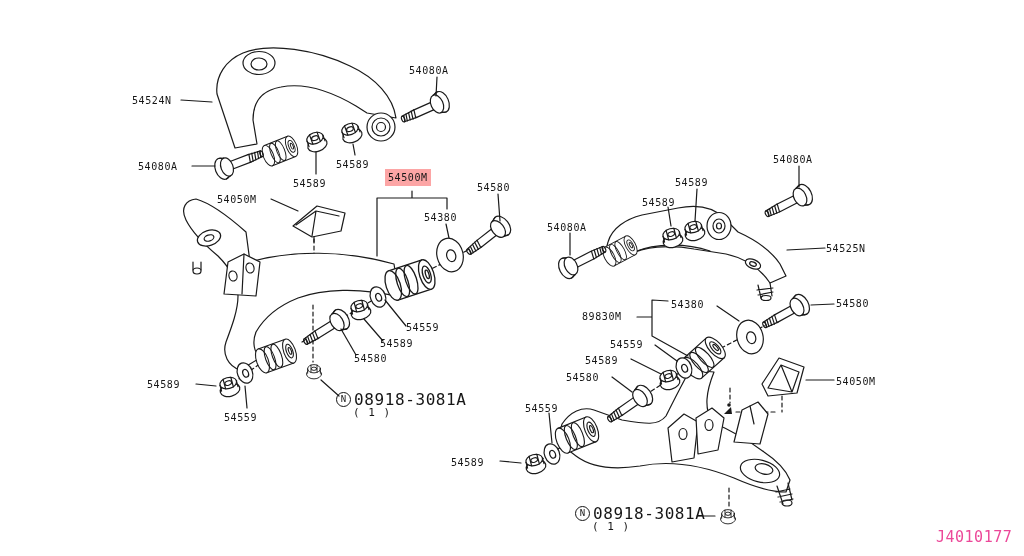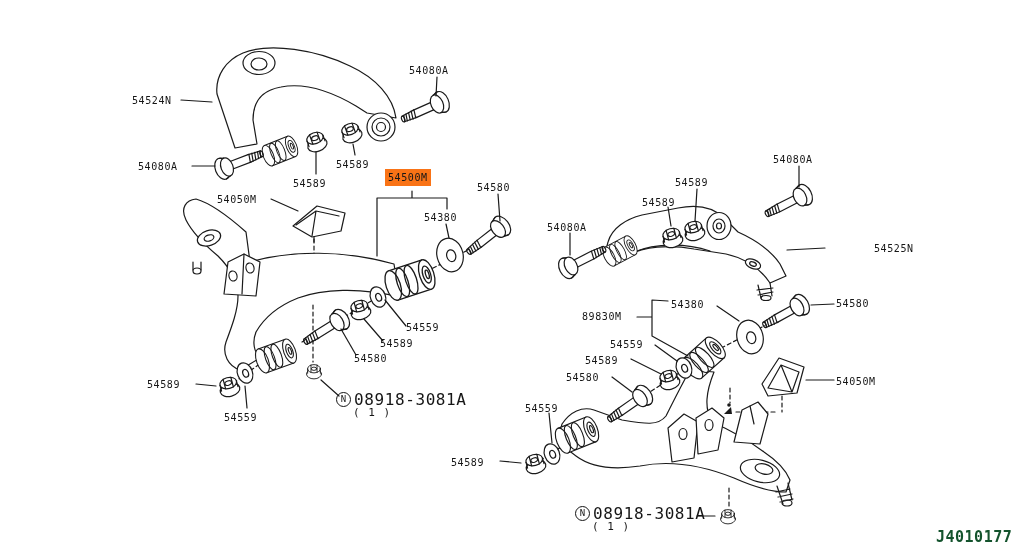--- a/index.html
+++ b/index.html
@@ -6,21 +6,21 @@
   .canvas{position:relative;width:1024px;height:556px;background:#fff;overflow:hidden;
           font-family:"DejaVu Sans Mono","Liberation Mono",monospace;}
   svg{position:absolute;left:0;top:0;}
   .lbl{position:absolute;font-size:10px;letter-spacing:.6px;color:#161616;white-space:nowrap;line-height:15px;}
   .hl{padding:1px 3px;margin:-1px -3px;}
   .note{position:absolute;display:flex;align-items:center;color:#161616;}
   .ncircle{display:inline-block;width:13px;height:13px;border:1.4px solid #161616;border-radius:50%;
            font-size:9px;line-height:13px;text-align:center;margin-right:3px;flex:0 0 auto;}
   .ntext{font-size:16px;letter-spacing:.6px;}
   .qty{position:absolute;font-size:11px;letter-spacing:1px;color:#161616;}
-  .docnum{position:absolute;font-size:15px;letter-spacing:.5px;color:#14532d;font-weight:bold;}
+  .docnum{position:absolute;font-size:15px;letter-spacing:.5px;color:#ec4899;}
   .art path,.art line,.art ellipse,.art circle,.art polygon,.art polyline{vector-effect:none;}
 </style>
 </head>
 <body>
 
 <div class="canvas">
 
 <svg class="art" width="1024" height="556" viewBox="0 0 1024 556" fill="none" stroke="#1a1a1a" stroke-width="1.2" stroke-linecap="round" stroke-linejoin="round">
   <defs>
     <g id="bolt">
@@ -210,33 +210,33 @@
     <path d="M697,516 L715,516"></path>
   </g>
 </svg>
 
 <div class="lbl" style="left:132px;top:93px">54524N</div>
 <div class="lbl" style="left:409px;top:63px">54080A</div>
 <div class="lbl" style="left:138px;top:159px">54080A</div>
 <div class="lbl" style="left:336px;top:157px">54589</div>
 <div class="lbl" style="left:293px;top:176px">54589</div>
 <div class="lbl" style="left:217px;top:192px">54050M</div>
-<div class="lbl hl" style="left: 388px; top: 170px; background: #f97316;">54500M</div>
+<div class="lbl hl" style="left: 388px; top: 170px; background: #fca5a5;">54500M</div>
 <div class="lbl" style="left:424px;top:210px">54380</div>
 <div class="lbl" style="left:477px;top:180px">54580</div>
 <div class="lbl" style="left:406px;top:320px">54559</div>
 <div class="lbl" style="left:380px;top:336px">54589</div>
 <div class="lbl" style="left:354px;top:351px">54580</div>
 <div class="lbl" style="left:147px;top:377px">54589</div>
 <div class="lbl" style="left:224px;top:410px">54559</div>
 <div class="lbl" style="left:547px;top:220px">54080A</div>
 <div class="lbl" style="left:675px;top:175px">54589</div>
 <div class="lbl" style="left:642px;top:195px">54589</div>
 <div class="lbl" style="left:773px;top:152px">54080A</div>
-<div class="lbl" style="left:874px;top:241px">54525N</div>
+<div class="lbl" style="left:826px;top:241px">54525N</div>
 <div class="lbl" style="left:671px;top:297px">54380</div>
 <div class="lbl" style="left:836px;top:296px">54580</div>
 <div class="lbl" style="left:582px;top:309px">89830M</div>
 <div class="lbl" style="left:610px;top:337px">54559</div>
 <div class="lbl" style="left:585px;top:353px">54589</div>
 <div class="lbl" style="left:566px;top:370px">54580</div>
 <div class="lbl" style="left:836px;top:374px">54050M</div>
 <div class="lbl" style="left:525px;top:401px">54559</div>
 <div class="lbl" style="left:451px;top:455px">54589</div>
 

